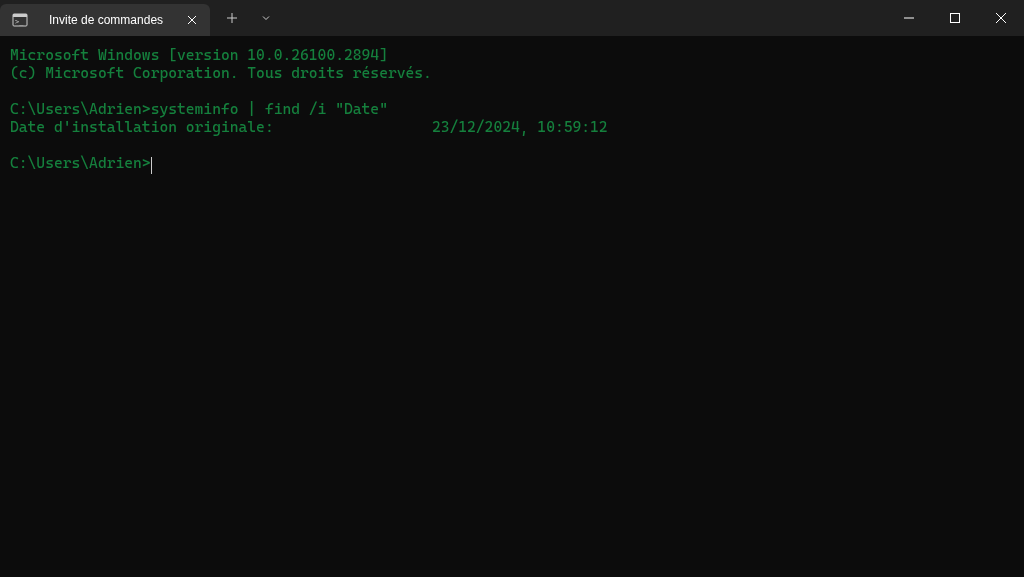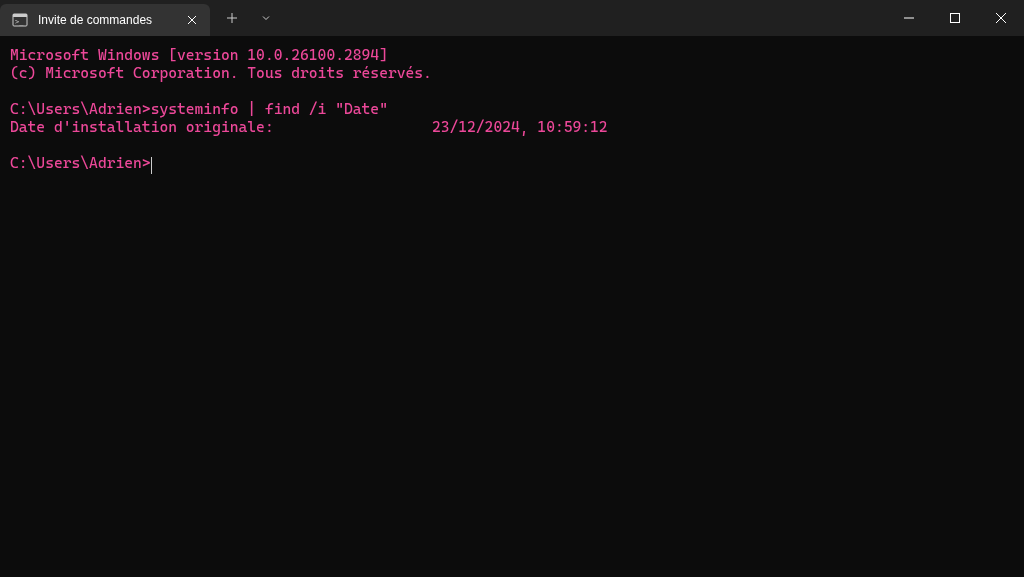--- a/index.html
+++ b/index.html
@@ -38,20 +38,21 @@
       height: 16px;
       display: flex;
       align-items: center;
       justify-content: center;
     }
     .tab-title {
       color: #ffffff;
       font-family: 'Segoe UI', sans-serif;
       font-size: 12px;
       flex: 1;
+      margin-left: 11px;
     }
     .tab-close {
       width: 16px;
       height: 16px;
       display: flex;
       align-items: center;
       justify-content: center;
       color: #ffffff;
       font-size: 12px;
       border-radius: 3px;
@@ -81,21 +82,21 @@
     }
     .window-btn {
       width: 46px;
       display: flex;
       align-items: center;
       justify-content: center;
       color: #ffffff;
     }
     .terminal-content {
       padding: 10px 10px;
-      color: #ec4899;
+      color: #15803d;
       font-size: 15px;
       line-height: 1.2;
       white-space: pre;
       font-family: Consolas, 'Cascadia Mono', monospace;
     }
     .cursor {
       display: inline-block;
       width: 1.5px;
       height: 17px;
       background: #cccccc;

